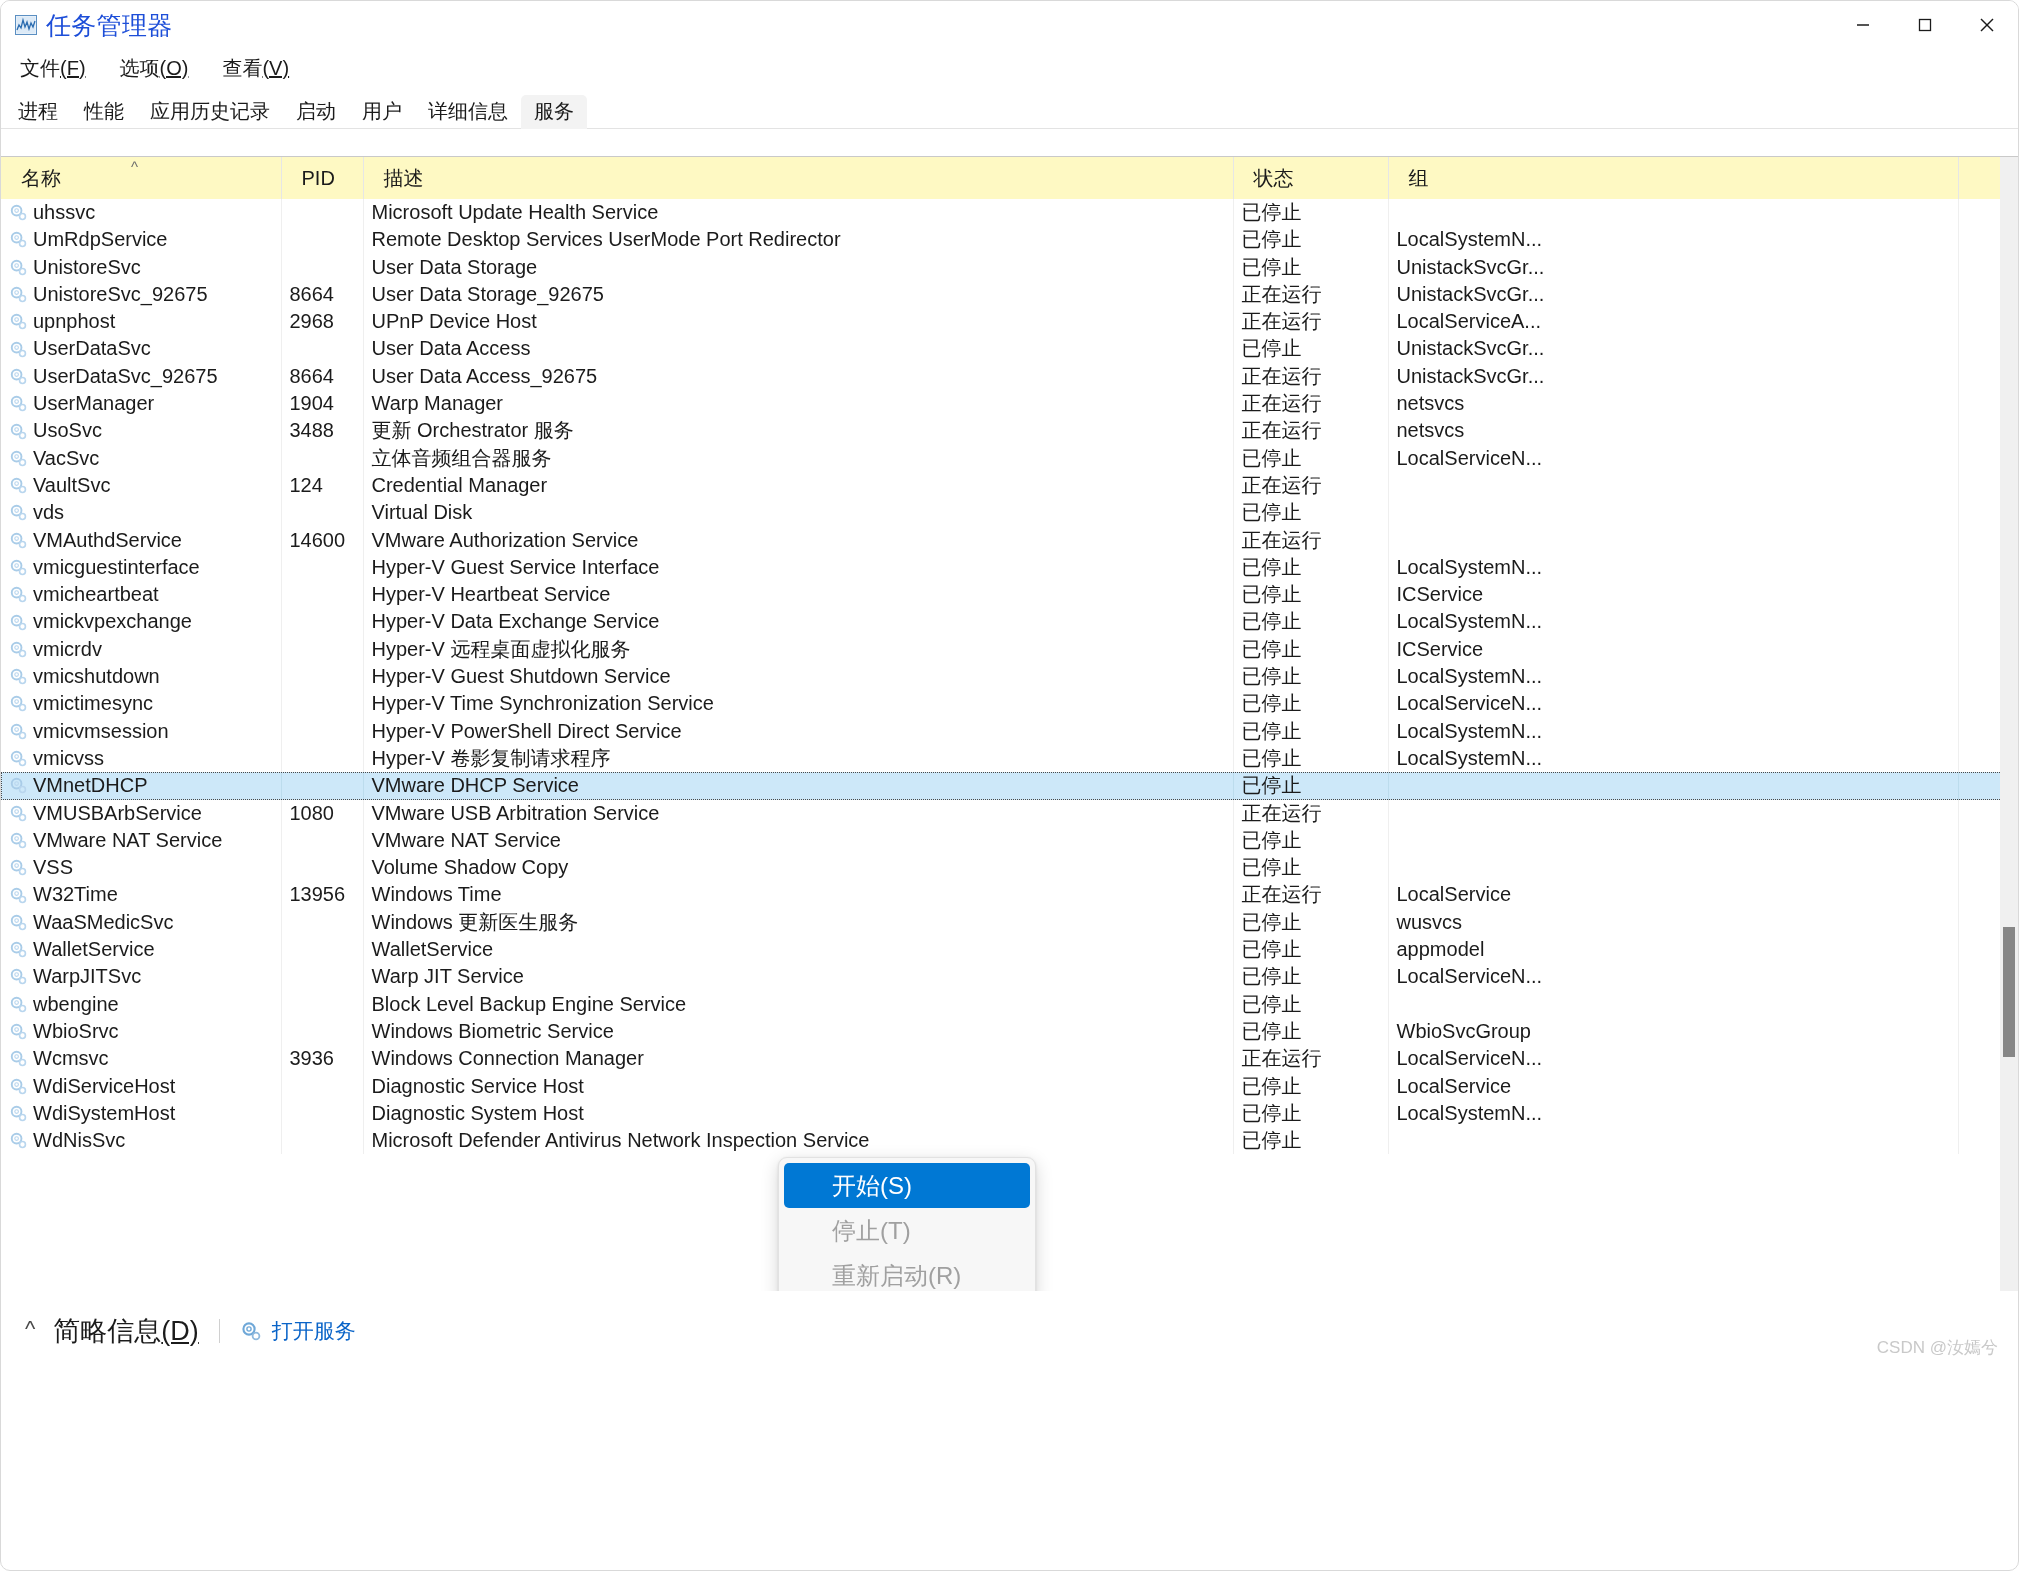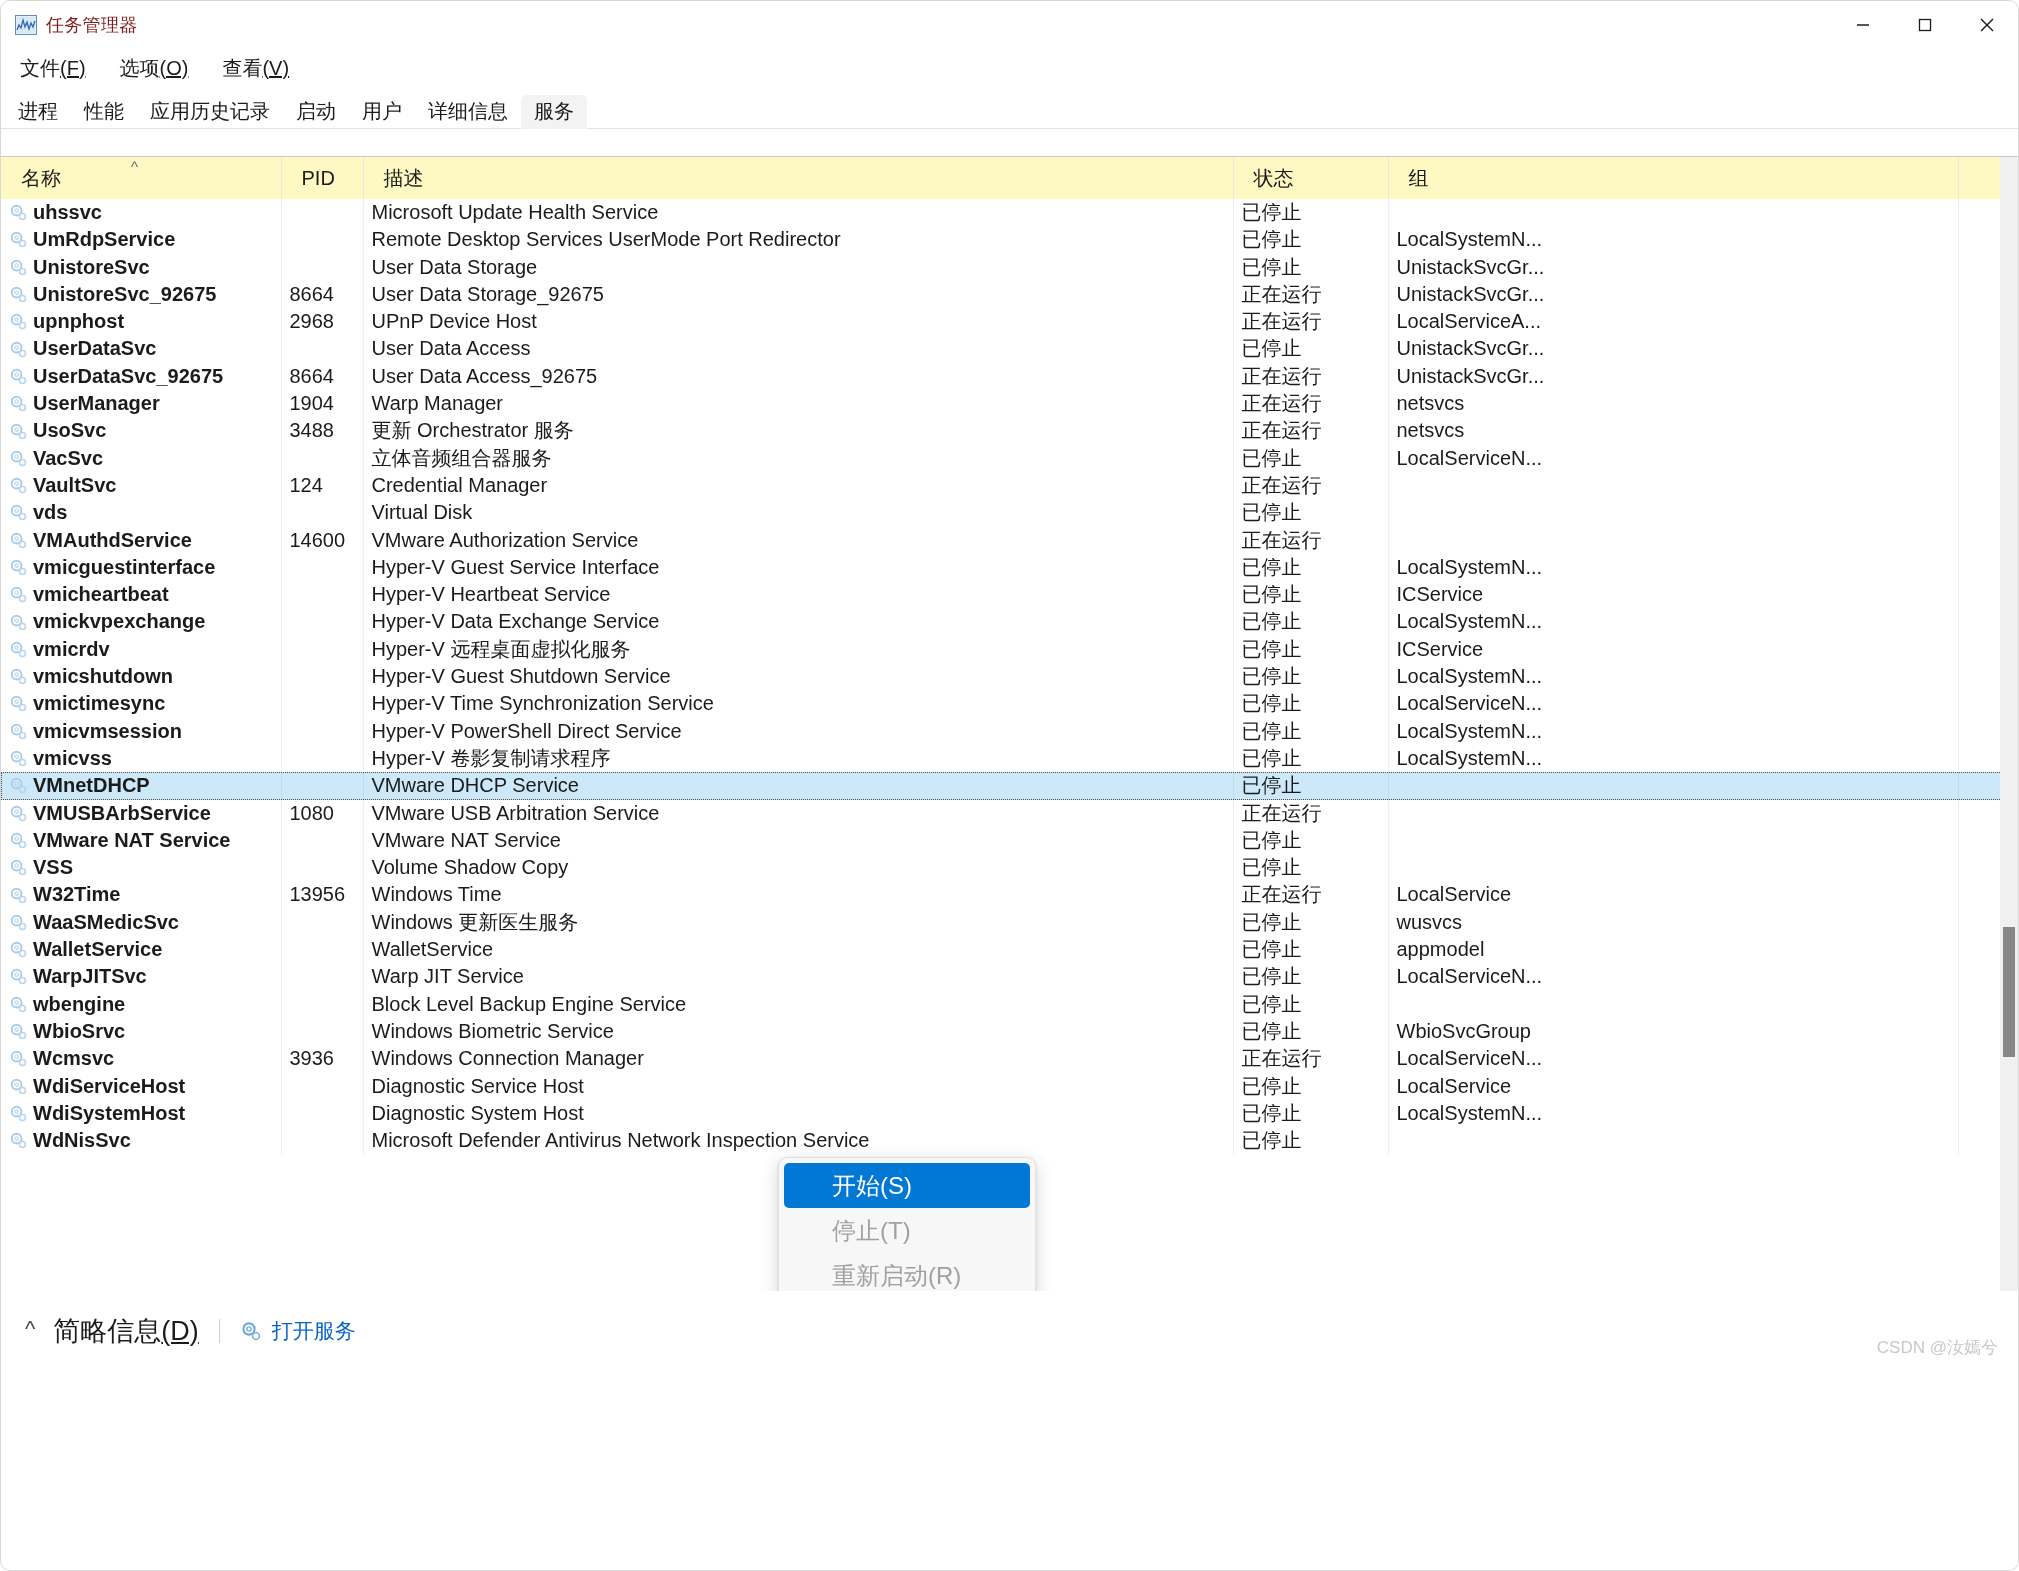--- a/index.html
+++ b/index.html
@@ -21,21 +21,21 @@
   
   .titlebar {
     height: 48px;
     display: flex;
     align-items: center;
     background: #ffffff;
     position: relative;
   }
   .title-left { display: flex; align-items: center; padding-left: 14px; gap: 9px; }
   .app-icon { width: 22px; height: 22px; display: block; }
-  .title-text { font-size: 18px; color: #7f1d1d; letter-spacing: .3px; }
+  .title-text { font-size: 25px; color: #1d4ed8; letter-spacing: .3px; }
   .win-controls { position: absolute; right: 0; top: 0; height: 48px; display: flex; }
   .win-btn {
     width: 62px; height: 48px;
     display: flex; align-items: center; justify-content: center;
     background: transparent;
   }
   .win-btn svg { display: block; }
 
   
   .menubar {
@@ -140,21 +140,21 @@
   table.svc tbody tr.selected td {
     background: #cde8f9;
     border-right-color: #bcdced;
   }
   table.svc tbody tr.selected td:first-child { border-left: none; }
   table.svc tbody tr.selected {
     outline: 1px dotted #4a4a4a;
     outline-offset: -1px;
   }
   td.name-cell { padding-left: 6px; }
-  .name-inner { display: flex; align-items: center; gap: 5px; font-weight: bold; }
+  .name-inner { display: flex; align-items: center; gap: 5px; }
   .svc-icon { width: 19px; height: 19px; flex: 0 0 19px; display: block; }
   .pid-cell { padding-left: 8px; }
 
   
   .vscroll {
     position: absolute;
     right: 0; top: 0;
     width: 18px; height: 1134px;
     background: #f0f0f0;
   }

